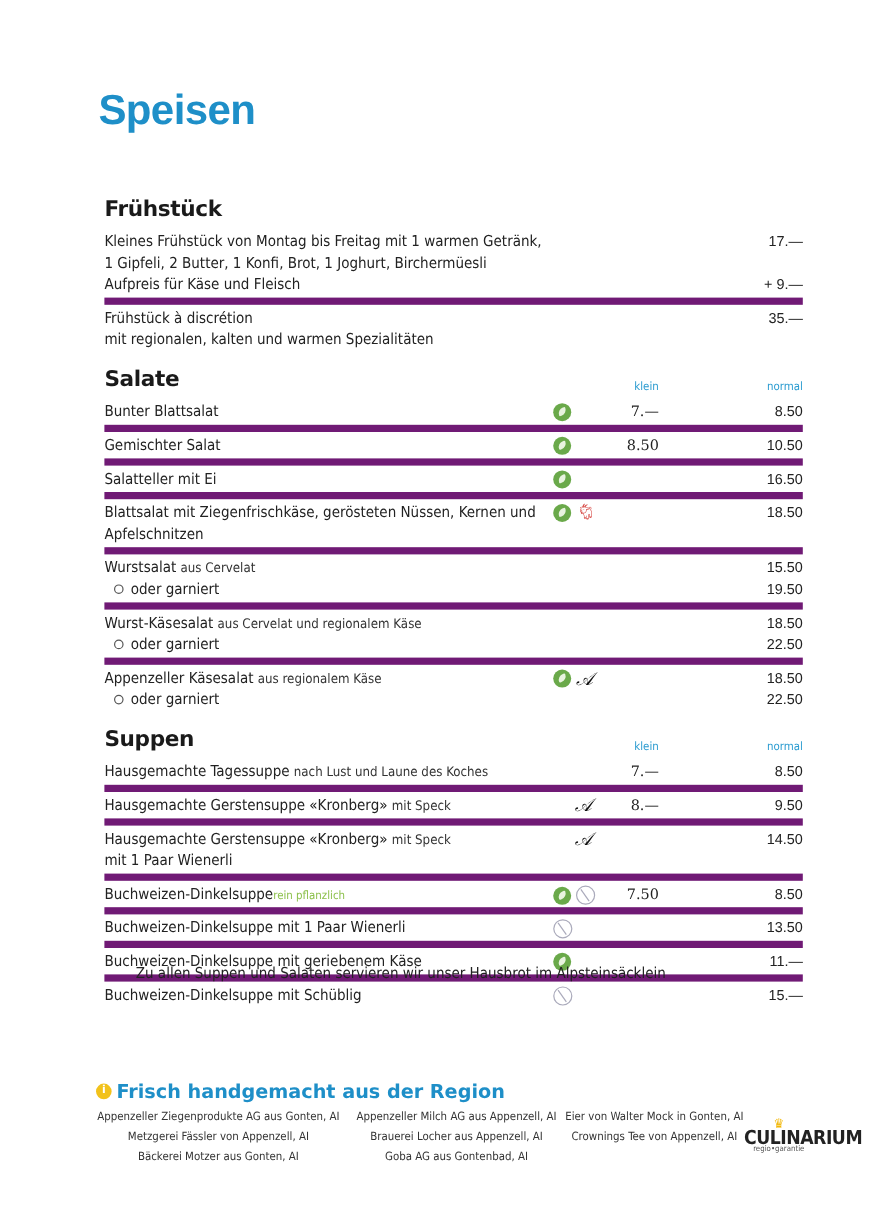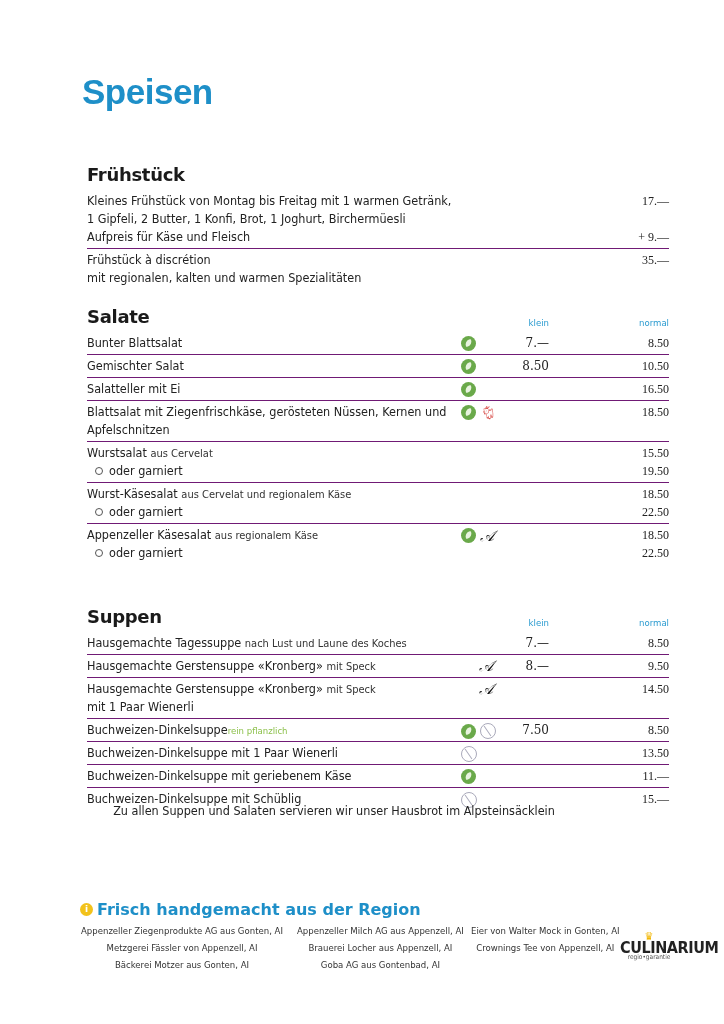--- a/index.html
+++ b/index.html
@@ -6,27 +6,27 @@
   body { width:724px; height:1024px; position:relative; overflow:hidden;
          font-family:"DejaVu Sans Condensed","DejaVu Sans",sans-serif; color:#222; }
   .page-title { position:absolute; left:82px; top:72px; font-size:35px; font-weight:bold;
                 color:#1e8fc8; letter-spacing:-0.5px; font-family:Liberation Sans, sans-serif; }
   .section { position:absolute; left:87px; width:582px; }
   .sec-head { position:relative; height:26px; }
   .sec-title { font-size:18px; font-weight:bold; color:#1a1a1a; font-family:"DejaVu Sans",sans-serif; letter-spacing:-0.3px; }
   .col-head { position:absolute; bottom:4px; font-size:9.5px; color:#2a9bd0; }
   .col-klein { right:120px;padding-left:28px; }
   .col-normal { right:0; }
-  .row { position:relative; border-bottom:1px solid #701a75; font-size:12.5px; line-height:18px; padding:2px 0 2px 0; }
+  .row { position:relative; border-bottom:6px solid #701a75; font-size:12.5px; line-height:18px; padding:2px 0 2px 0; }
   .row.last { border-bottom:none; }
   .row .line { position:relative; height:18px; white-space:nowrap; }
   .row .small { font-size:11px; color:#333; }
   .row .green { font-size:9.5px; color:#8cc04b; }
   .bullet { display:inline-block; width:6px; height:6px; border:1px solid #555; border-radius:50%; margin:0 6px 1px 8px; vertical-align:middle; }
-  .price { position:absolute; right:0; top:0; font-family:Liberation Serif, serif; font-size:12px; }
+  .price { position:absolute; right:0; top:0; font-family:Liberation Sans, sans-serif; font-size:12px; }
   .pklein { position:absolute; right:120px; top:0; font-family:"DejaVu Serif",serif; font-size:12px; }
   .icons { position:absolute; left:374px; top:2px; display:flex; gap:4px; align-items:center; }
   .leaf { width:15px; height:15px; border-radius:50%; background:#6aa94a; position:relative; display:inline-block; }
   .leaf::after { content:""; position:absolute; left:4px; top:4px; width:7px; height:6px; background:#e8f3df; border-radius:6px 1px 6px 1px; transform:rotate(-20deg); }
   .nogluten { width:14px; height:14px; border-radius:50%; border:1px solid #aab; position:relative; display:inline-block; }
   .nogluten::after { content:""; position:absolute; left:6px; top:1px; width:1px; height:12px; background:#aab; transform:rotate(-35deg); }
   .appz { font-family:"DejaVu Serif",serif; font-style:italic; font-size:15px; line-height:14px; color:#111; }
   .goat { font-size:13px; color:#d9534f; line-height:14px; }
   .note { position:absolute; left:0; width:668px; top:803px; text-align:center; font-size:12.5px; color:#222; }
   .region-title { position:absolute; left:80px; top:900px; font-size:16px; font-weight:bold; color:#1e8fc8; font-family:"DejaVu Sans",sans-serif; display:flex; align-items:center; gap:4px; }

